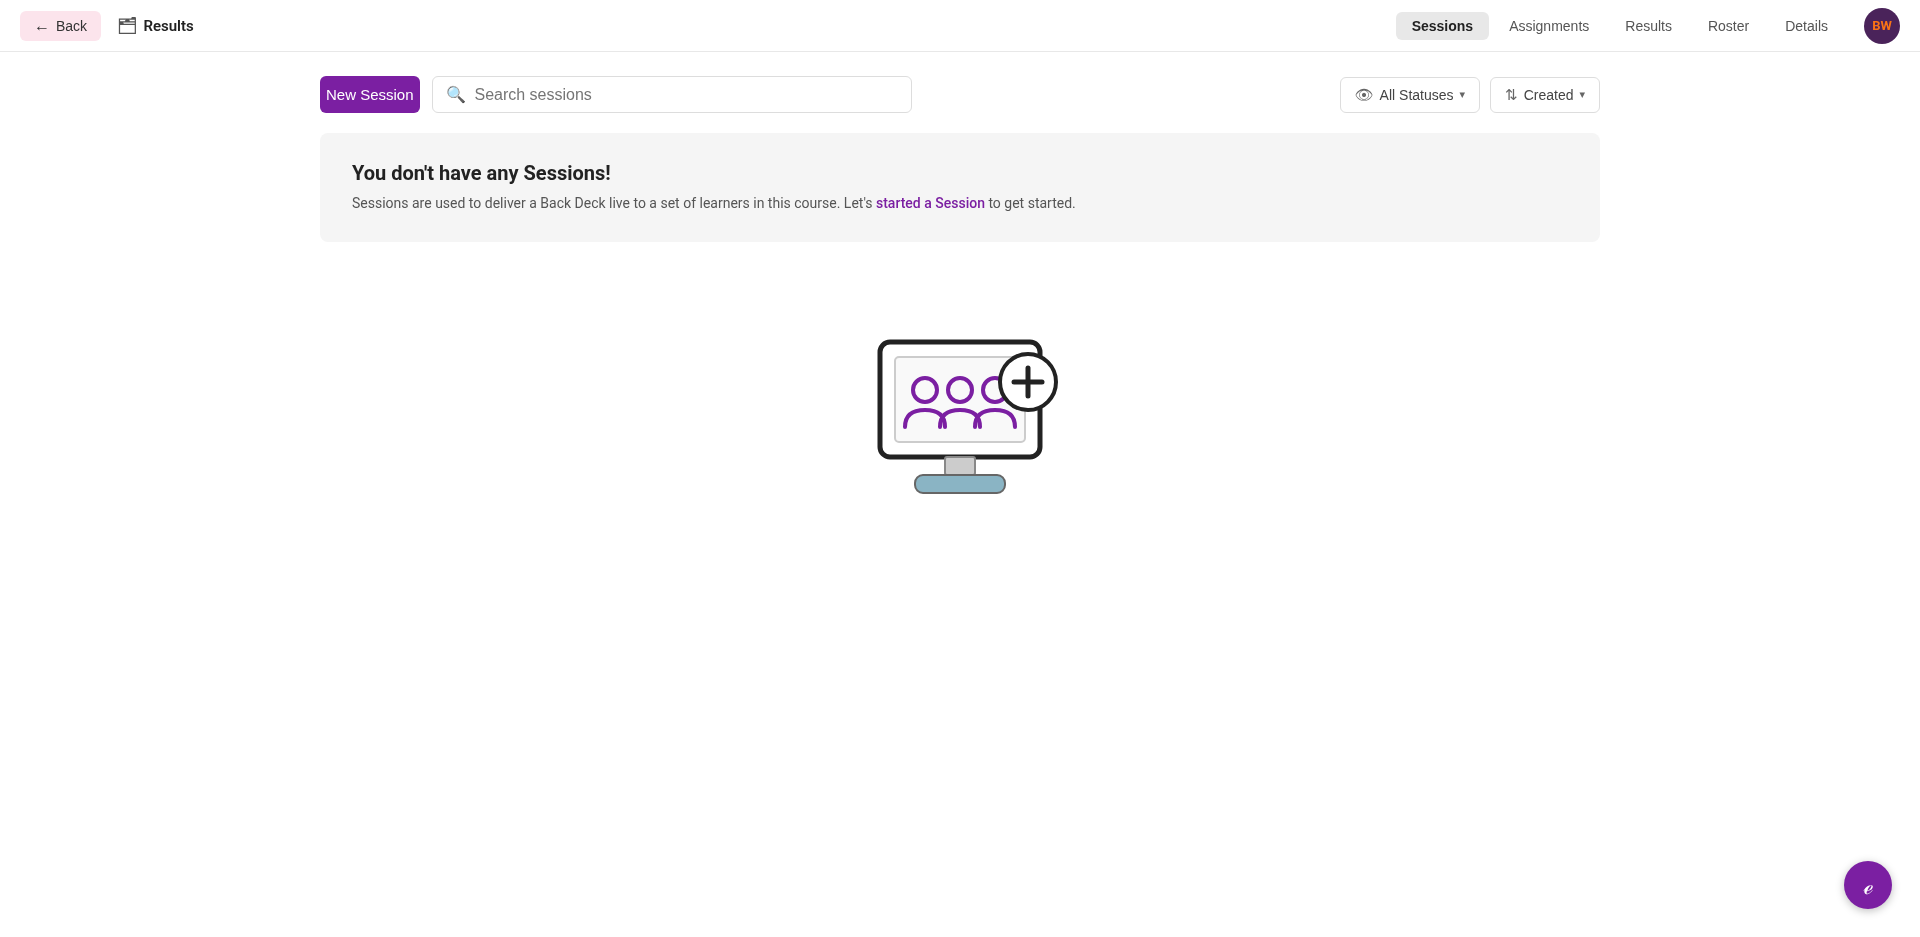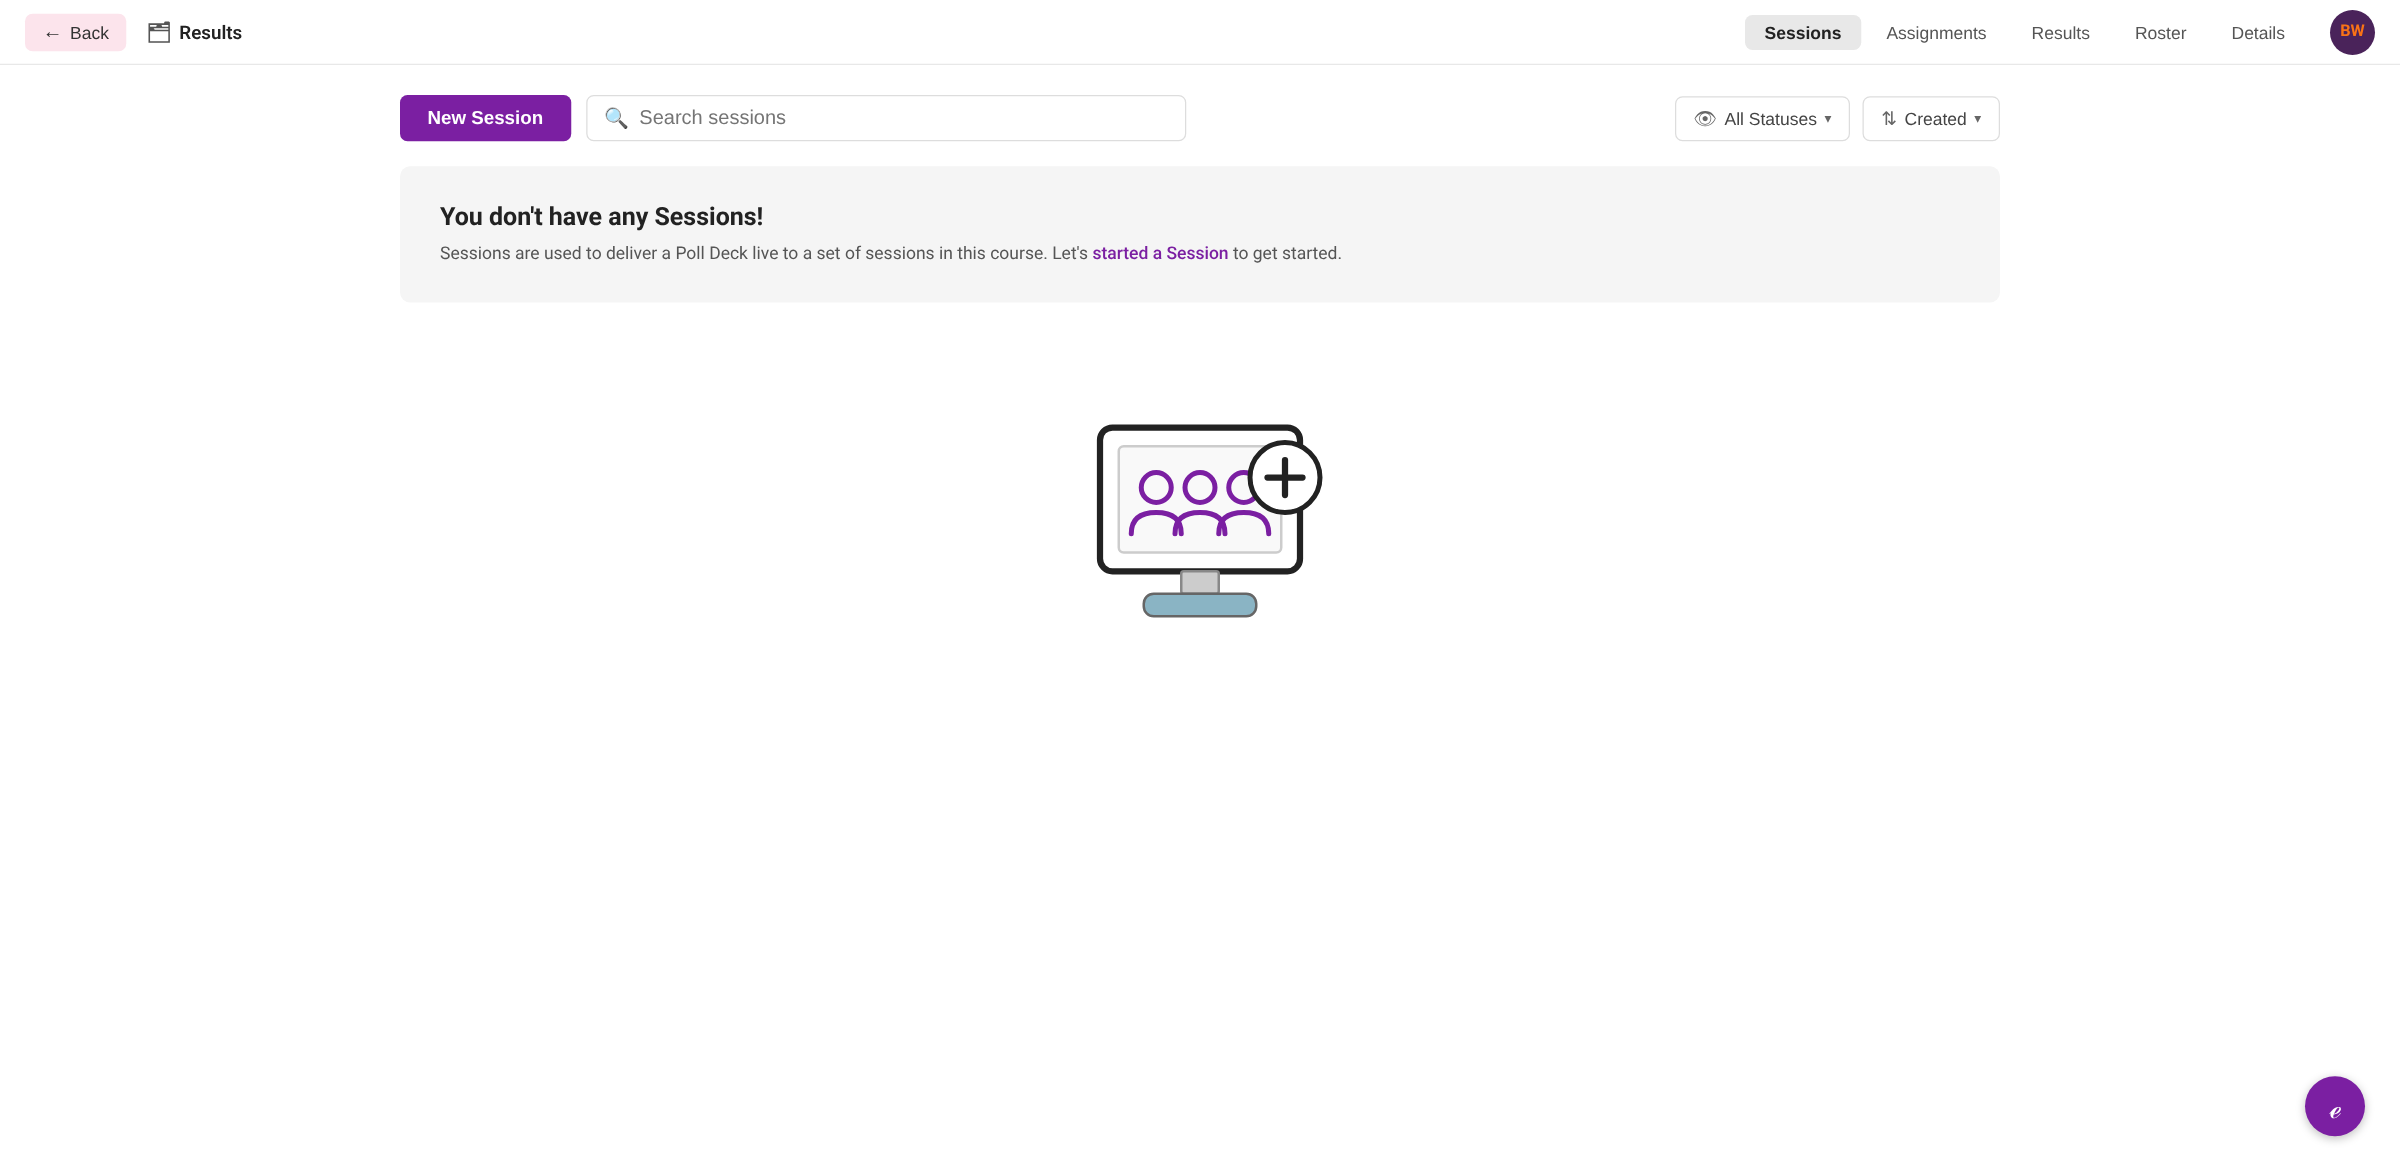--- a/index.html
+++ b/index.html
@@ -94,23 +94,23 @@
       gap: 12px;
       padding: 20px 320px;
       padding-top: 24px;
       padding-bottom: 20px;
     }
     .new-session-btn {
       background: #7b1fa2;
       color: #fff;
       border: none;
       border-radius: 6px;
-      padding: 10px 22px;
+      padding: 10px 6px;
       font-size: 15px;
-      font-weight: 700;
+      font-weight: 400;
       cursor: pointer;
       white-space: nowrap;
     }
 
     .search-box {
       display: flex;
       align-items: center;
       background: #fff;
       border: 1px solid #ddd;
       border-radius: 6px;
@@ -242,21 +242,21 @@
       <span class="filter-icon">⇅</span>
       <span>Created</span>
       <span class="chevron">▾</span>
     </button>
   </div>
 </div>
 
 <div class="empty-state-box">
   <h2>You don't have any Sessions!</h2>
   <p>
-    <span>Sessions are used to deliver a Poll Deck live to a set of sessions in this course. Let's </span><a href="#">started a Session</a><span> to get started.</span>
+    <span>Sessions are used to deliver a Back Deck live to a set of learners in this course. Let's </span><a href="#">started a Session</a><span> to get started.</span>
   </p>
 </div>
 
 <div class="illustration">
   <svg width="220" height="220" viewBox="0 0 220 220" fill="none" xmlns="http://www.w3.org/2000/svg">
 
     <rect x="30" y="30" width="160" height="115" rx="10" ry="10" stroke="#222" stroke-width="5" fill="white"></rect>
 
     <rect x="45" y="45" width="130" height="85" rx="4" fill="#f9f9f9" stroke="#ccc" stroke-width="2"></rect>
 

